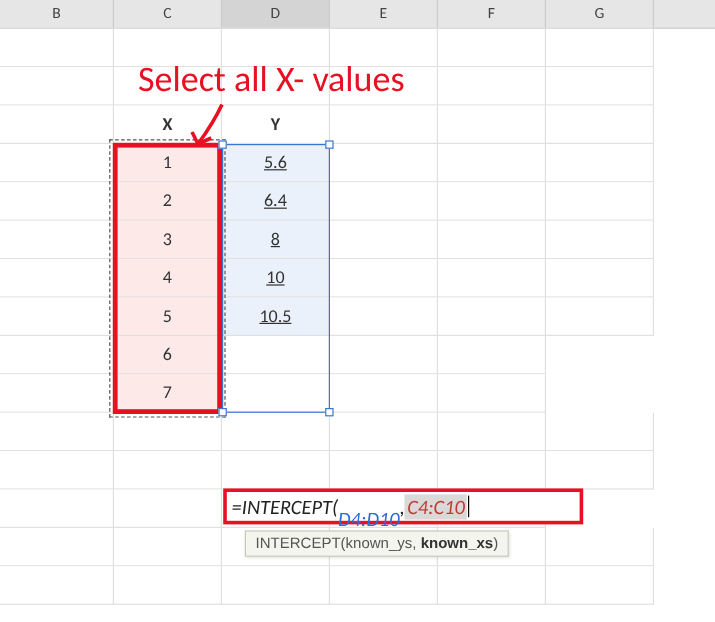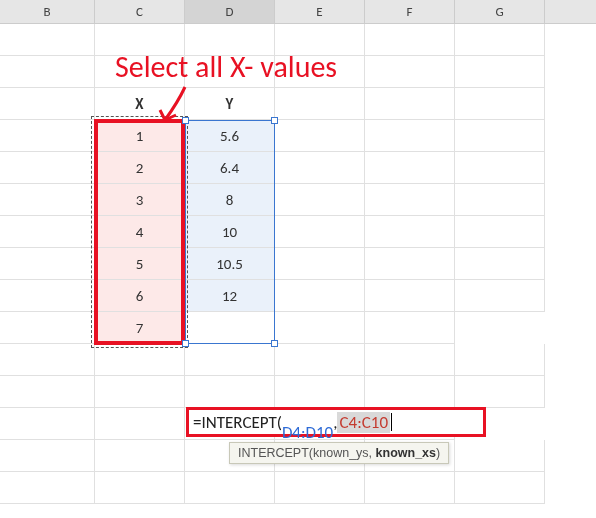--- a/index.html
+++ b/index.html
@@ -59,21 +59,21 @@
   
   .cB { width: 95px; }
   .cC { width: 90px; }
   .cD { width: 90px; }
   .cE { width: 90px; }
   .cF { width: 90px; }
   .cG { width: 90px; }
 
   
   .fill-red { background: #fde9e8 !important; }
-  .fill-blue { background: #eaf1fa !important; }
+  .fill-blue { background: #eaf1fa !important; text-decoration: underline; }
 
   
   .ants-c {
     position: absolute;
     border: 1.5px dashed #555;
     pointer-events: none;
   }
   
   .thick-red {
     position: absolute;
@@ -107,20 +107,21 @@
   
   .formula-cell {
     position: absolute;
     border: 3px solid #e81123;
     background: #fff;
     font-size: 17px;
     display: flex;
     align-items: center;
     padding: 0 4px;
     font-family: Calibri, Arial, sans-serif;
+    font-style: italic;
   }
   .formula-cell .fn { color: #222; }
   .formula-cell .range1 { color: #2e6bd6; margin-top: 20px; }
   .formula-cell .range2 { color: #c43a2f; background: #d9d9d9; padding: 0 2px; }
   .formula-cell .caret {
     display: inline-block;
     width: 1px; height: 18px;
     background: #000;
     margin-left: 1px;
     vertical-align: middle;
@@ -224,21 +225,20 @@
       <div class="cell cB"></div>
       <div class="cell cC fill-red">5</div>
       <div class="cell cD fill-blue">10.5</div>
       <div class="cell cE"></div>
       <div class="cell cF"></div>
       <div class="cell cG"></div>
     </div>
     <div class="row">
       <div class="cell cB"></div>
       <div class="cell cC fill-red">6</div>
-      <div class="cell cD fill-blue">12</div>
       <div class="cell cE"></div>
       <div class="cell cF"></div>
       <div class="cell cG"></div>
     </div>
     <div class="row">
       <div class="cell cB"></div>
       <div class="cell cC fill-red">7</div>
       <div class="cell cE"></div>
       <div class="cell cF"></div>
       <div class="cell cG"></div>
@@ -308,17 +308,17 @@
   </svg>
 
   <div class="formula-cell" style="left:186px; top:407px; width:300px; height:30px;">
     <span class="fn">=INTERCEPT(</span>
       <span class="range1">D4:D10</span>
       <span class="fn">, </span>
       <span class="range2">C4:C10</span>
       <span class="caret"></span>
   </div>
 
-  <div class="tooltip" style="left:229px; top:442px;">
+  <div class="tooltip" style="left:204px; top:442px;">
     <span>INTERCEPT(</span><span>known_ys</span><span>, </span><span class="bold">known_xs</span><span>)</span>
   </div>
 
 </div>
 
 </body></html>

